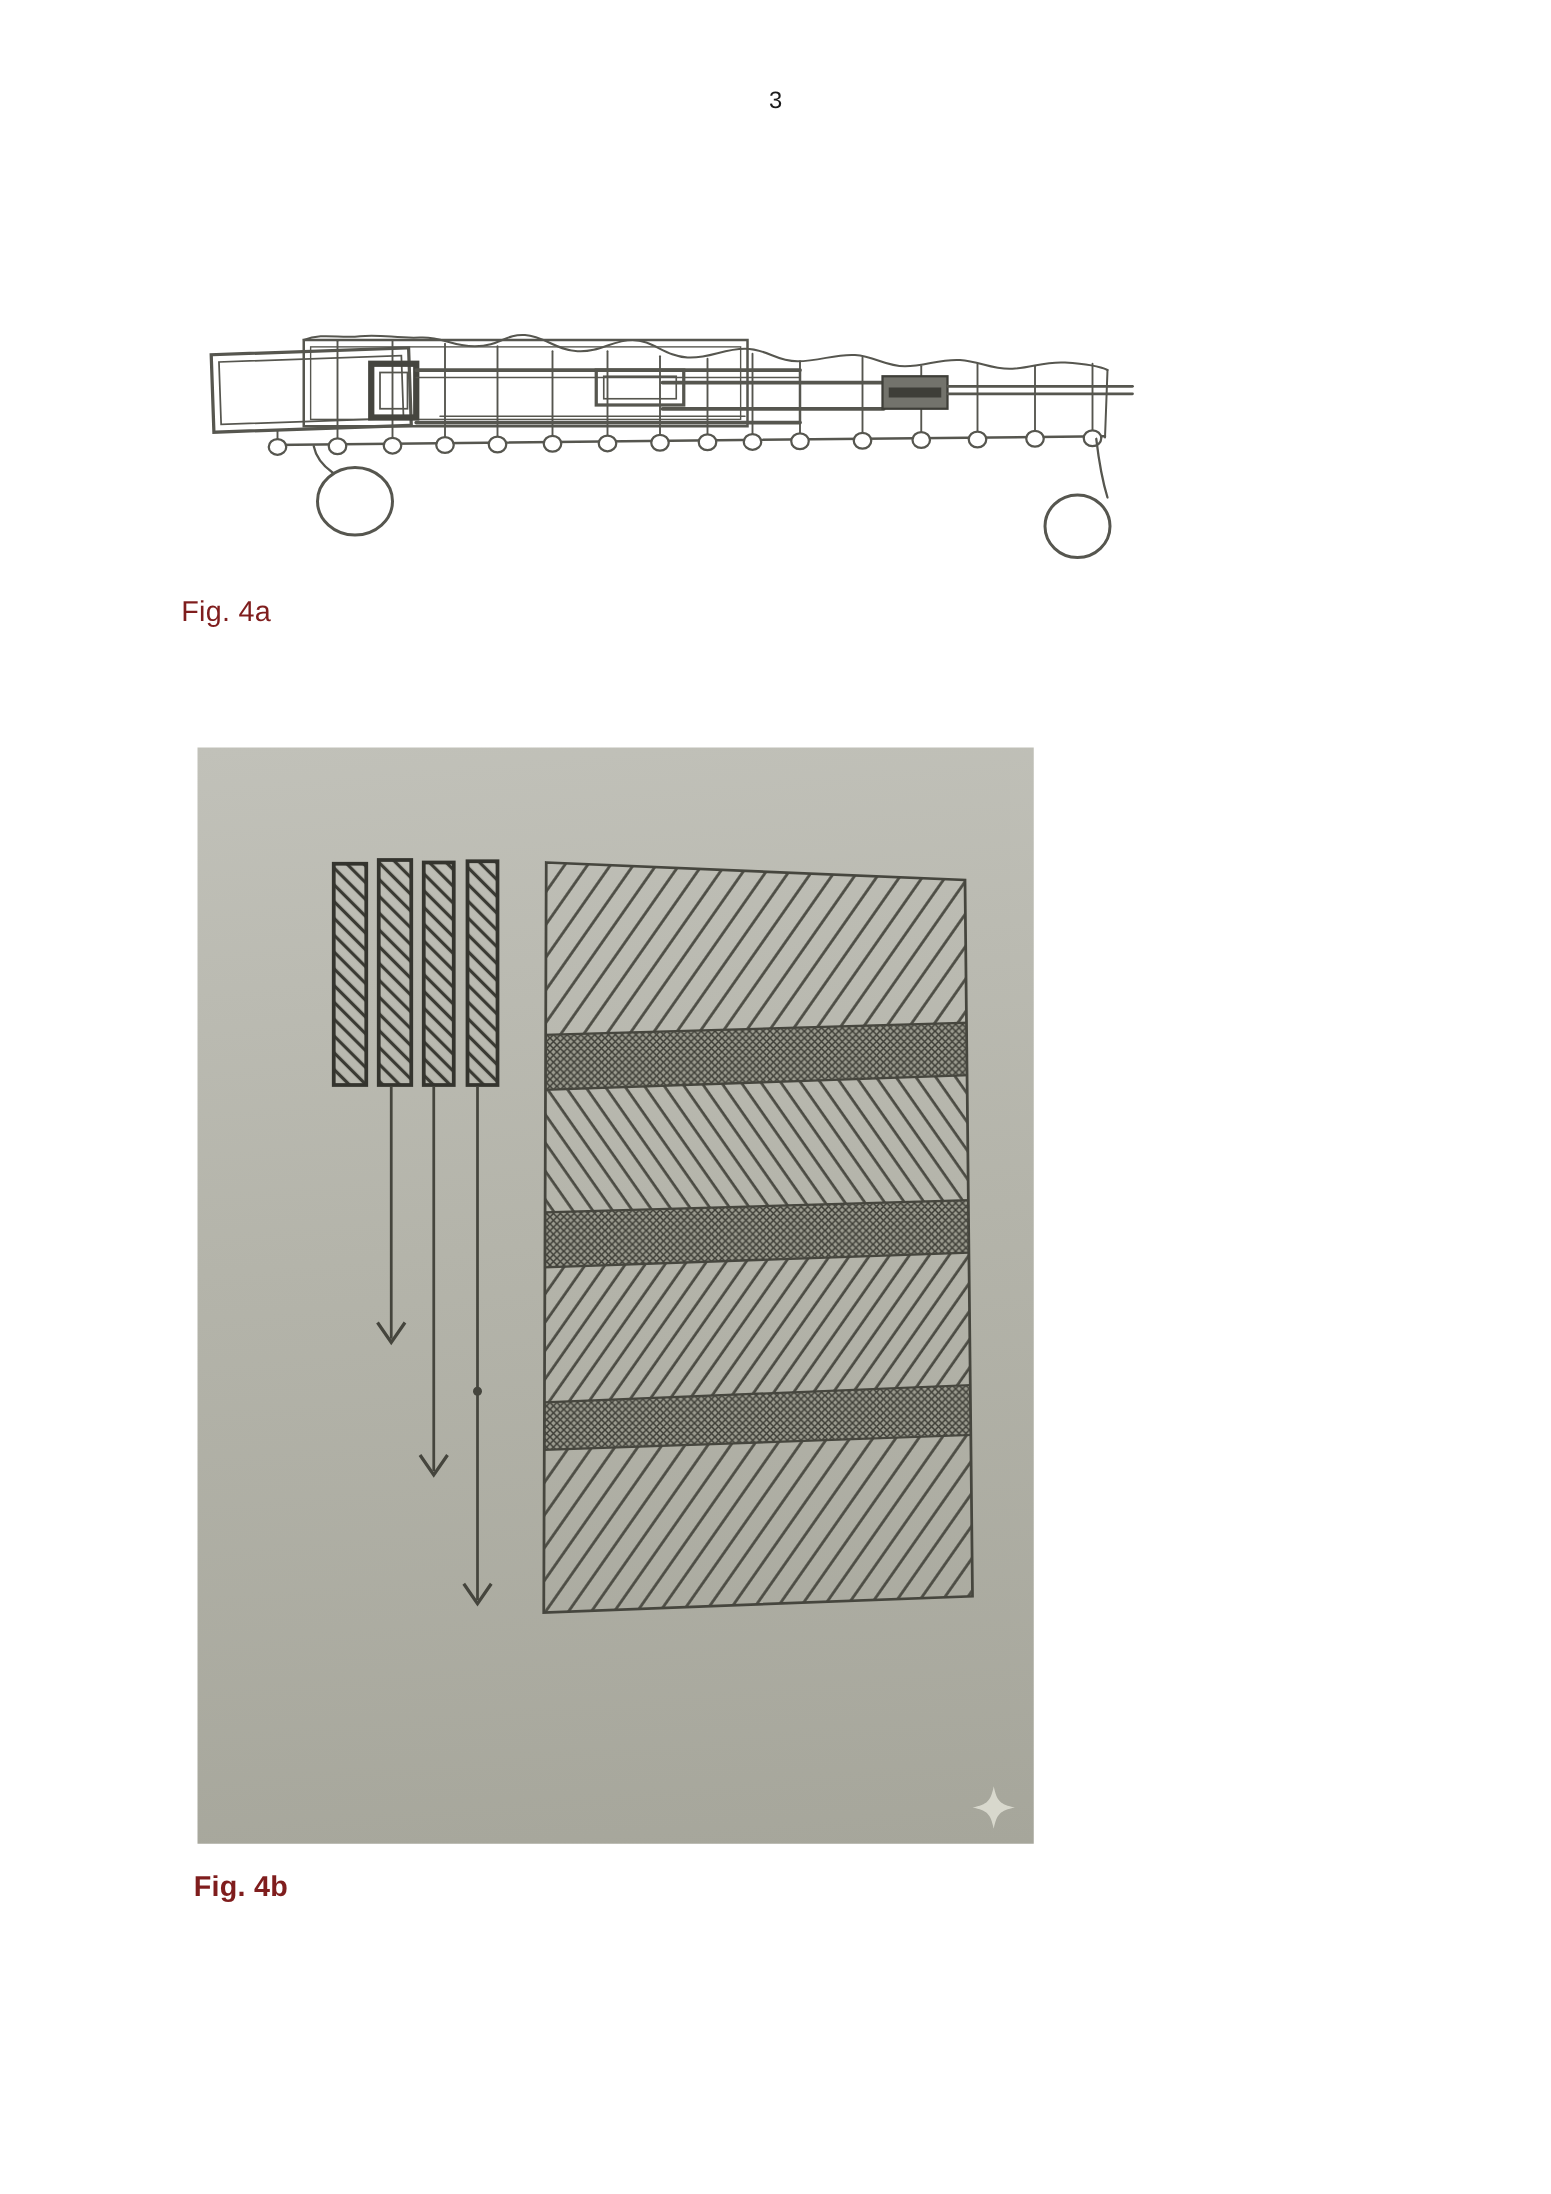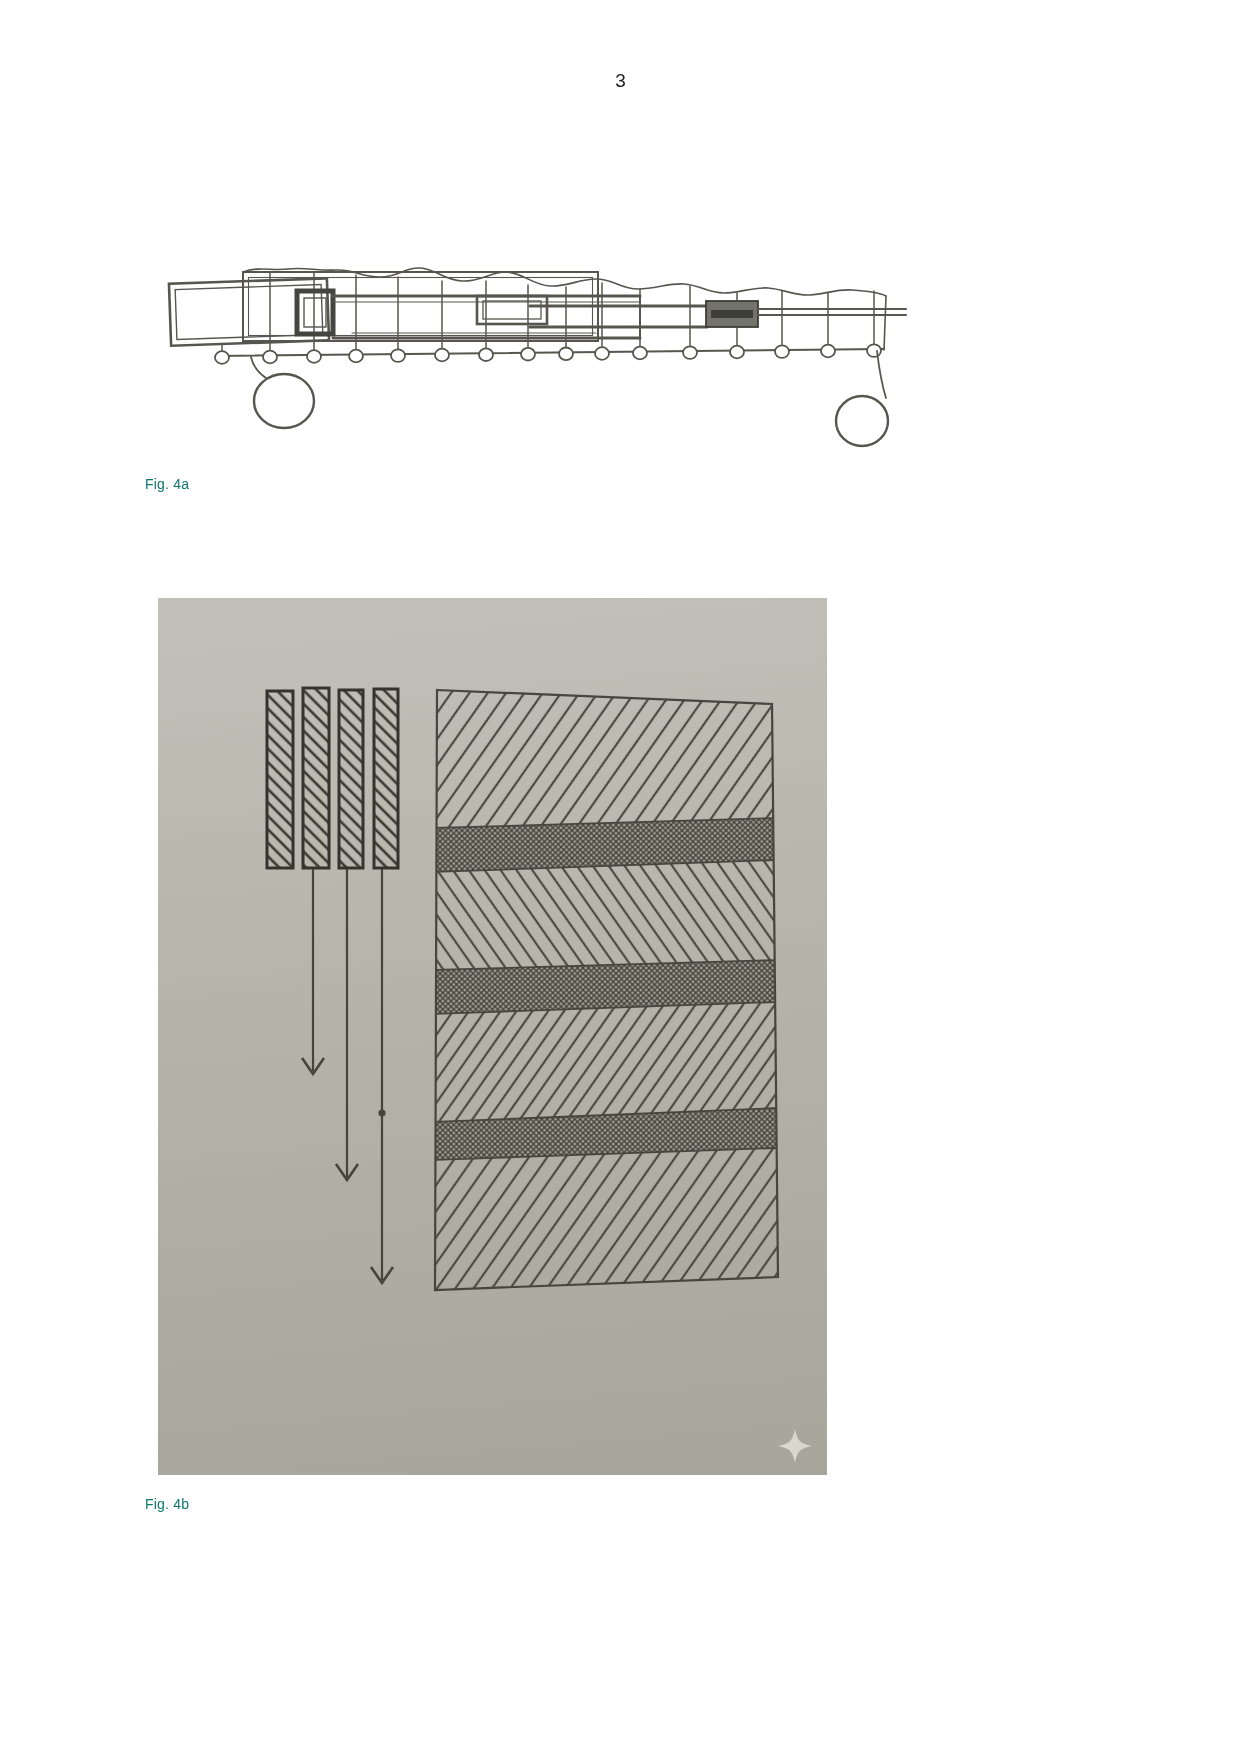--- a/index.html
+++ b/index.html
@@ -5,24 +5,24 @@
   html,body{margin:0;padding:0;background:#e8e8e8;}
   .page{
     position:relative;width:1241px;height:1755px;background:#ffffff;
     font-family:"Liberation Sans", sans-serif;overflow:hidden;margin:0 auto;
   }
   .page-number{
     position:absolute;top:70px;left:0;right:0;text-align:center;
     font-size:19px;color:#1b1b1b;
   }
   .fig-label{
-    position:absolute;font-size:14px;color:#0f766e;letter-spacing:.2px;
+    position:absolute;font-size:23px;color:#7f1d1d;letter-spacing:.2px;
   }
   #fig4a-label{left:145px;top:476px;}
-  #fig4b-label{left:145px;top:1496px;}
+  #fig4b-label{left:155px;top:1496px;font-weight:bold;}
   #fig4a-svg{position:absolute;left:150px;top:230px;width:780px;height:230px;}
   .photo{
     position:absolute;left:158px;top:598px;width:669px;height:877px;
     background:linear-gradient(175deg,#c1c1b9 0%,#b4b4aa 45%,#a6a69b 100%);
   }
   .photo svg{position:absolute;left:0;top:0;width:669px;height:877px;}
 </style>
 </head>
 <body>
 

